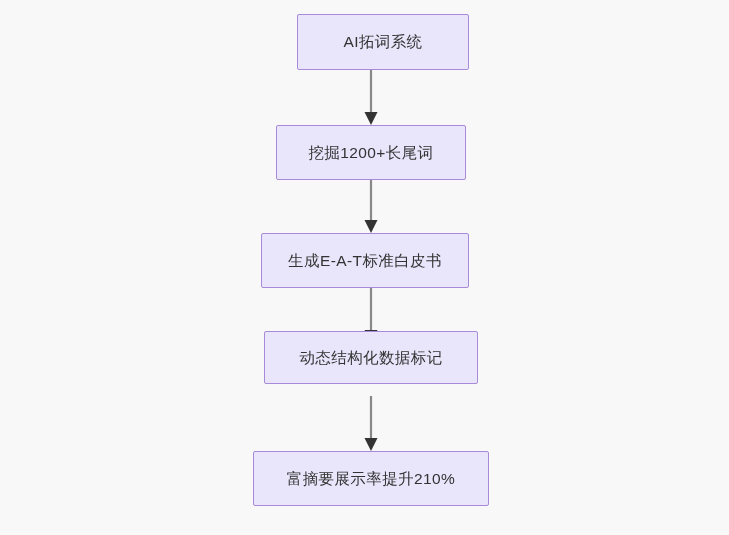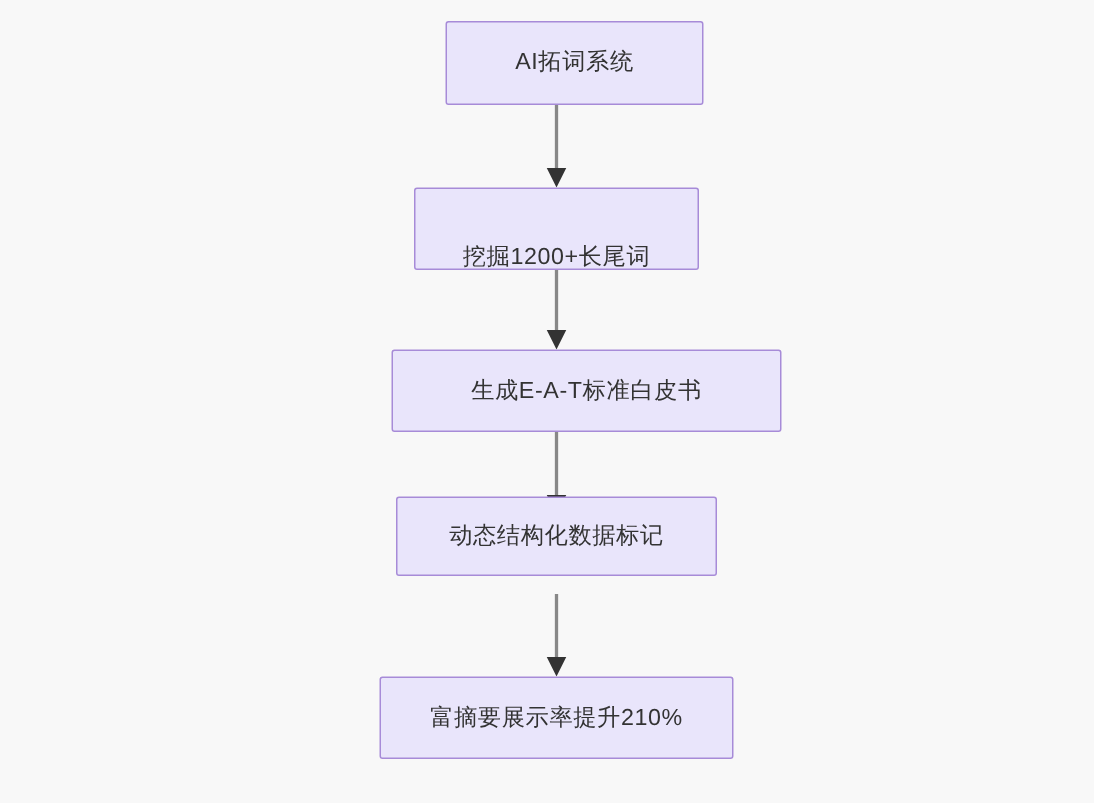--- a/index.html
+++ b/index.html
@@ -76,25 +76,25 @@
     <svg width="26" height="55" viewBox="0 0 26 55" aria-hidden="true">
       <line x1="13" y1="0" x2="13" y2="46" stroke="#888888" stroke-width="2.2"></line>
       <polygon points="13,55 6.5,42 19.5,42" fill="#333333"></polygon>
     </svg>
   </div>
 
   <div class="node" style="left:297px; top:14px; width:172px; height:56px;">
     <span class="node-label">AI拓词系统</span>
   </div>
 
-  <div class="node" style="left:276px; top:125px; width:190px; height:55px;align-items:flex-end;">
+  <div class="node" style="left:276px; top:125px; width:190px; height:55px;">
     <span class="node-label">挖掘1200+长尾词</span>
   </div>
 
-  <div class="node" style="left:261px; top:233px; width:260px; height:55px;">
+  <div class="node" style="left:261px; top:233px; width:208px; height:55px;">
     <span class="node-label">生成E-A-T标准白皮书</span>
   </div>
 
   <div class="node" style="left:264px; top:331px; width:214px; height:53px;">
     <span class="node-label">动态结构化数据标记</span>
   </div>
 
   <div class="node" style="left:253px; top:451px; width:236px; height:55px;">
     <span class="node-label">富摘要展示率提升210%</span>
   </div>

